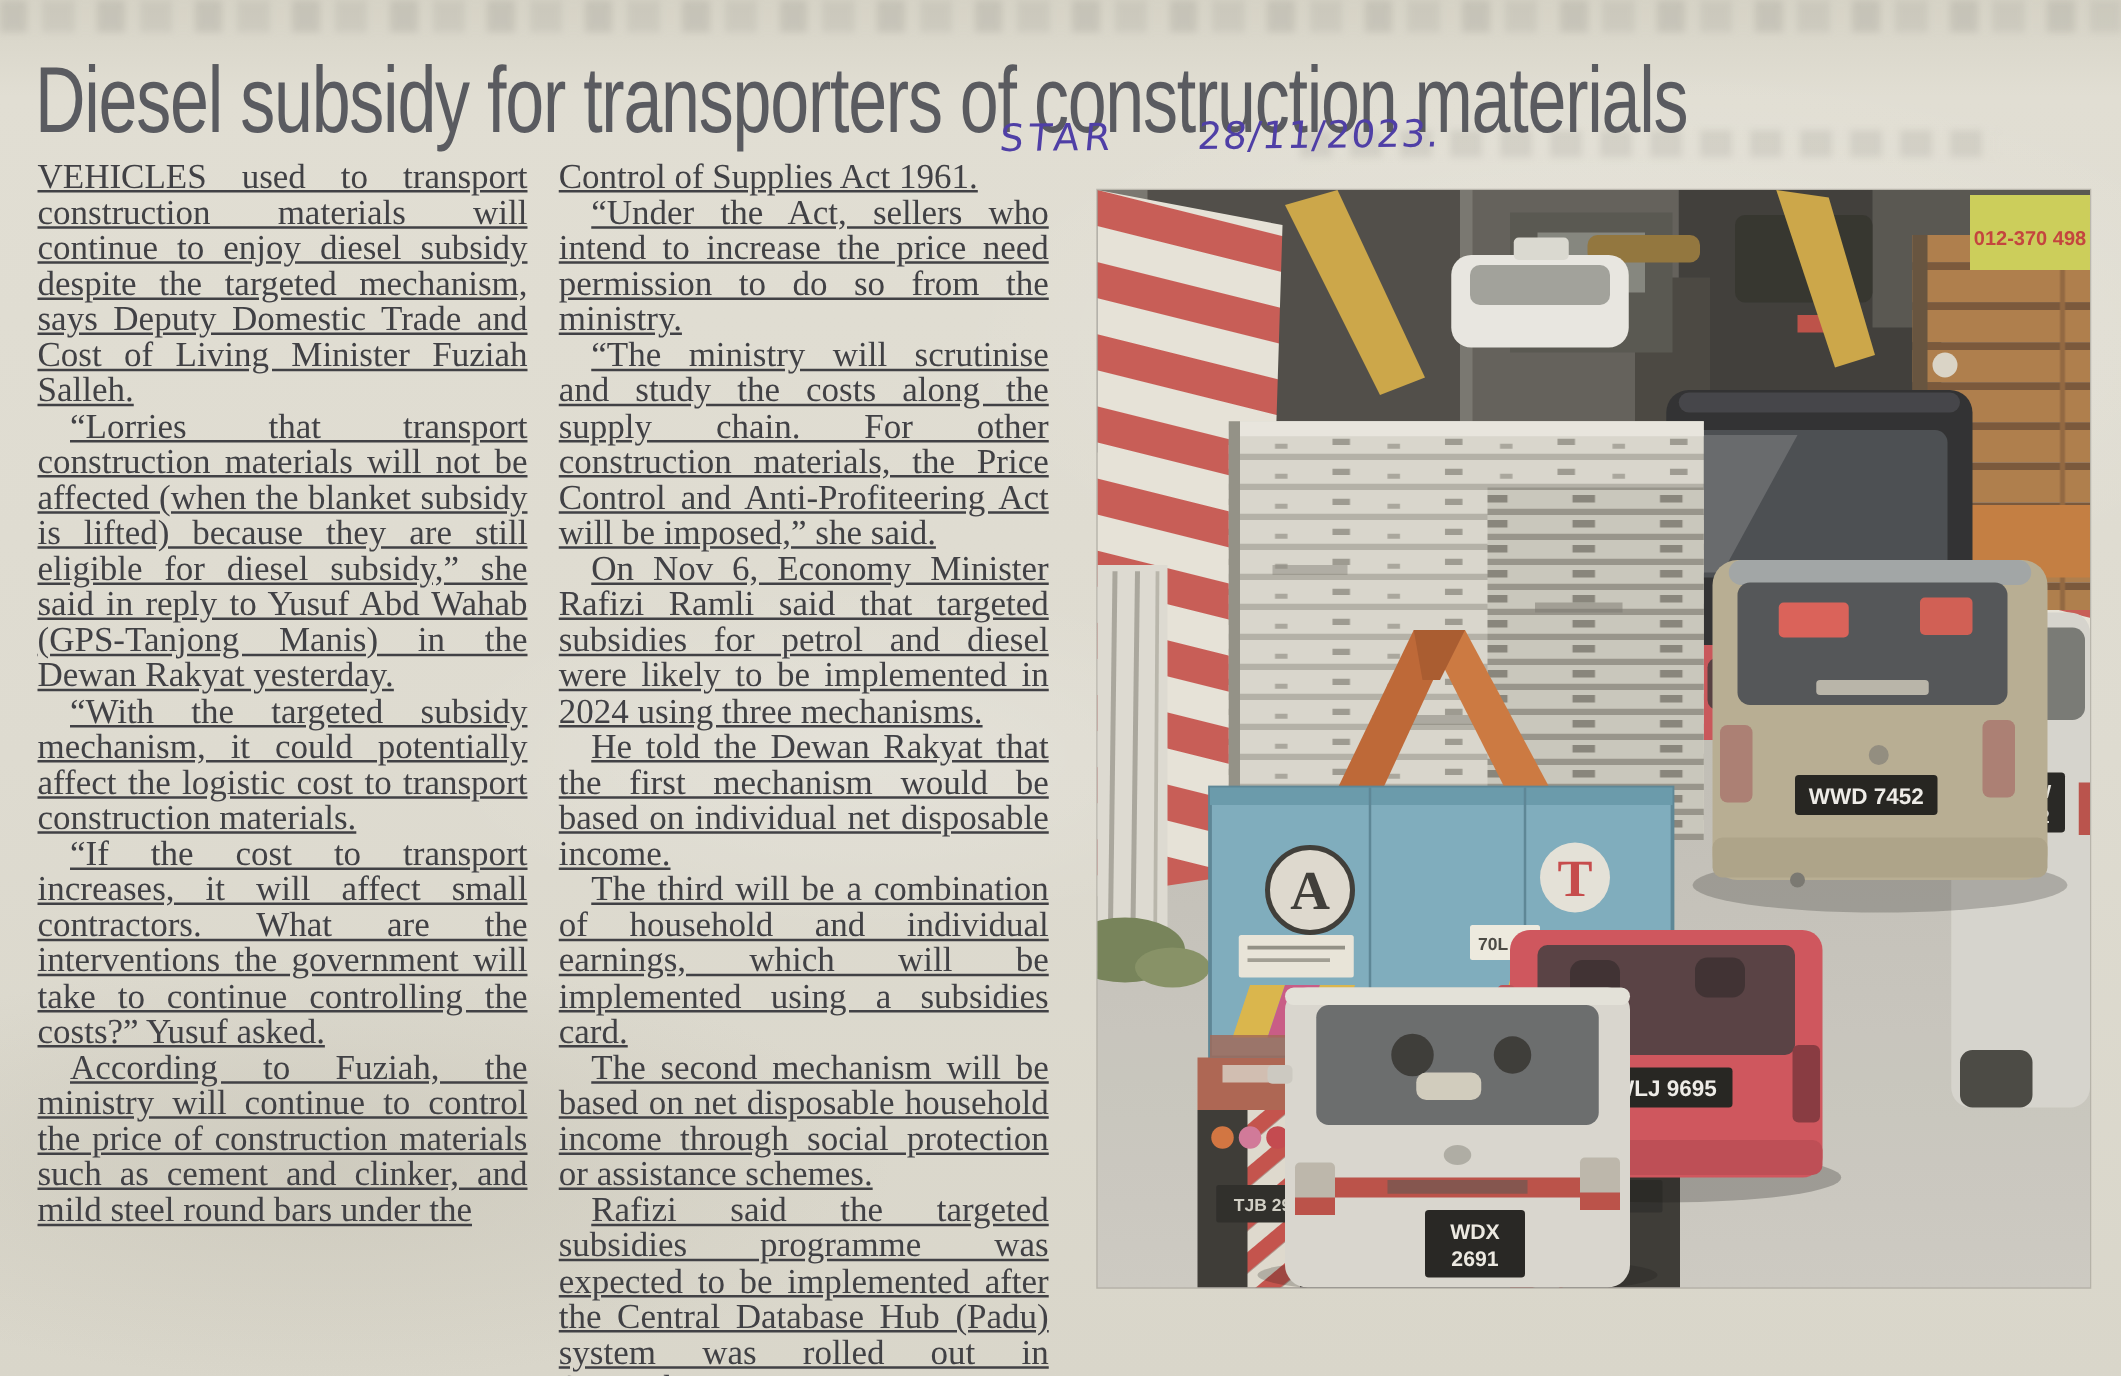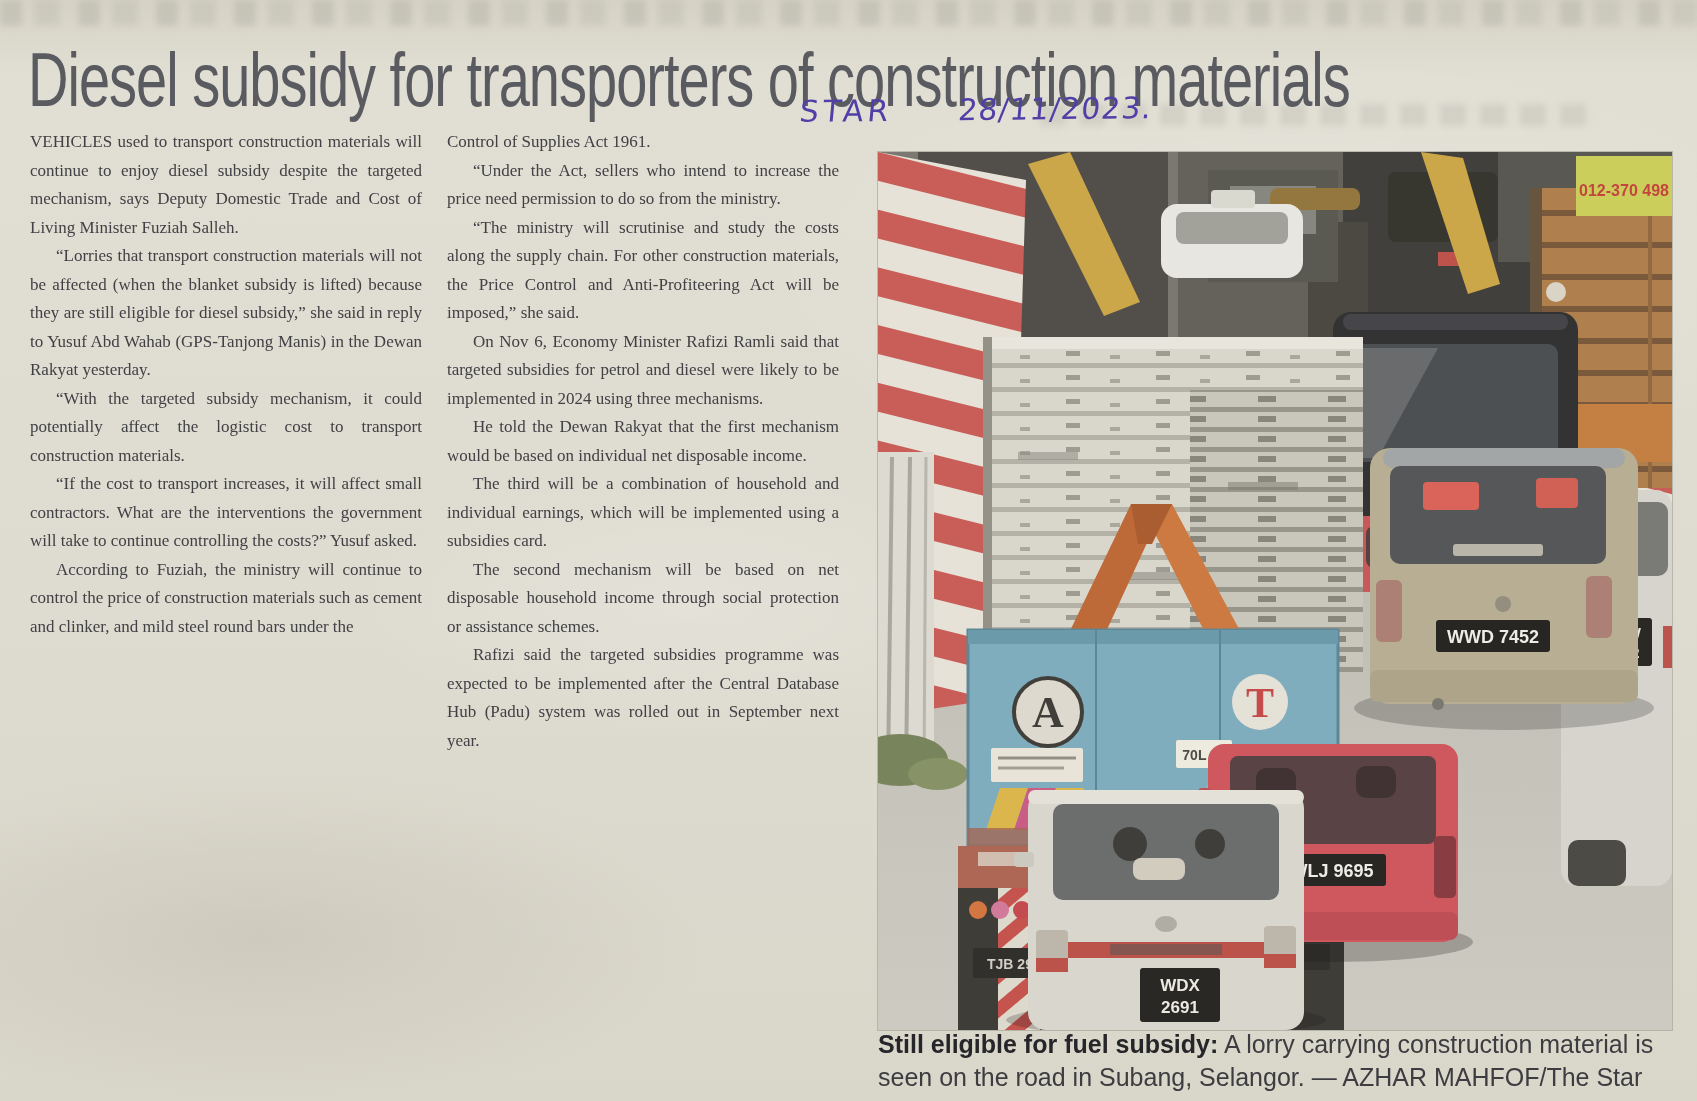--- a/index.html
+++ b/index.html
@@ -29,21 +29,21 @@
     transform:scaleY(1.34);transform-origin:left top;
   }
   .annotation{
     position:absolute;left:800px;top:92px;
     font-family:"DejaVu Sans",sans-serif;font-size:30px;color:#4f3fa6;
     transform:skewX(-6deg) rotate(-.6deg);letter-spacing:1px;font-weight:500;
   }
   .annotation .src{margin-right:66px;letter-spacing:4px;}
   .col{
     position:absolute;top:128px;width:392px;
-    font-size:17px;line-height:28.5px;text-align:justify;color:#414145;
+    font-size:28px;line-height:28.5px;text-align:justify;color:#414145;text-decoration:underline;
   }
   .col p{margin:0;}
   .col p.ind{text-indent:26px;}
   .col1{left:30px;}
   .col2{left:447px;}
   .photo{
     position:absolute;left:878px;top:152px;width:794px;height:878px;
     box-shadow:0 0 0 1px rgba(115,113,104,.35);
     background:#b5b3ac;
   }
@@ -312,15 +312,14 @@
         <rect x="386" y="802" width="32" height="14" fill="#b6433c"></rect>
         <rect x="262" y="816" width="80" height="54" rx="3" fill="#141412"></rect>
         <text x="302" y="839" text-anchor="middle" font-family="Liberation Sans, sans-serif" font-size="17" font-weight="700" fill="#eceae4">WDX</text>
         <text x="302" y="861" text-anchor="middle" font-family="Liberation Sans, sans-serif" font-size="17" font-weight="700" fill="#eceae4">2691</text>
       </g>
 
       <rect width="794" height="878" fill="#e8dfcd" opacity=".10"></rect>
     </svg>
   </div>
 
-  <p class="caption"><strong>Still eligible for fuel subsidy:</strong><span> A lorry carrying construction material is seen on the road in Subang, Selangor. — AZHAR MAHFOF/The Star</span></p>
 
 </div>
 
 </body></html>

